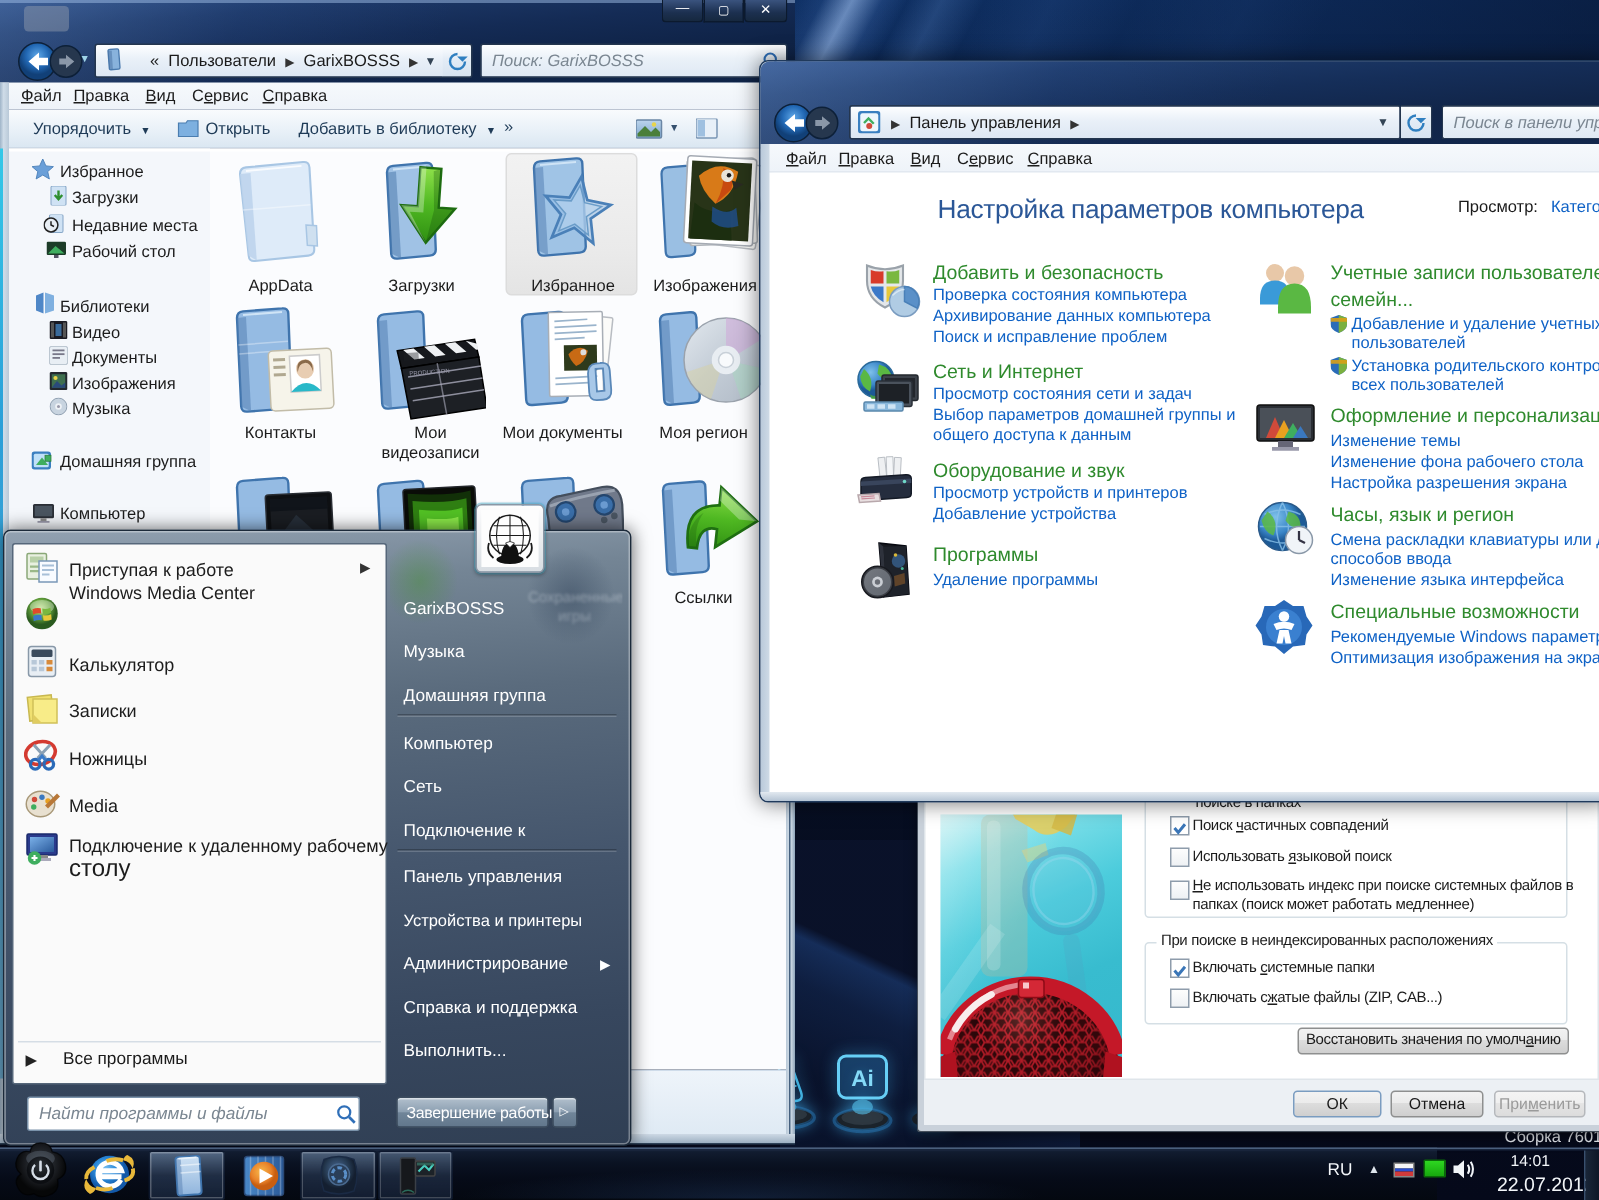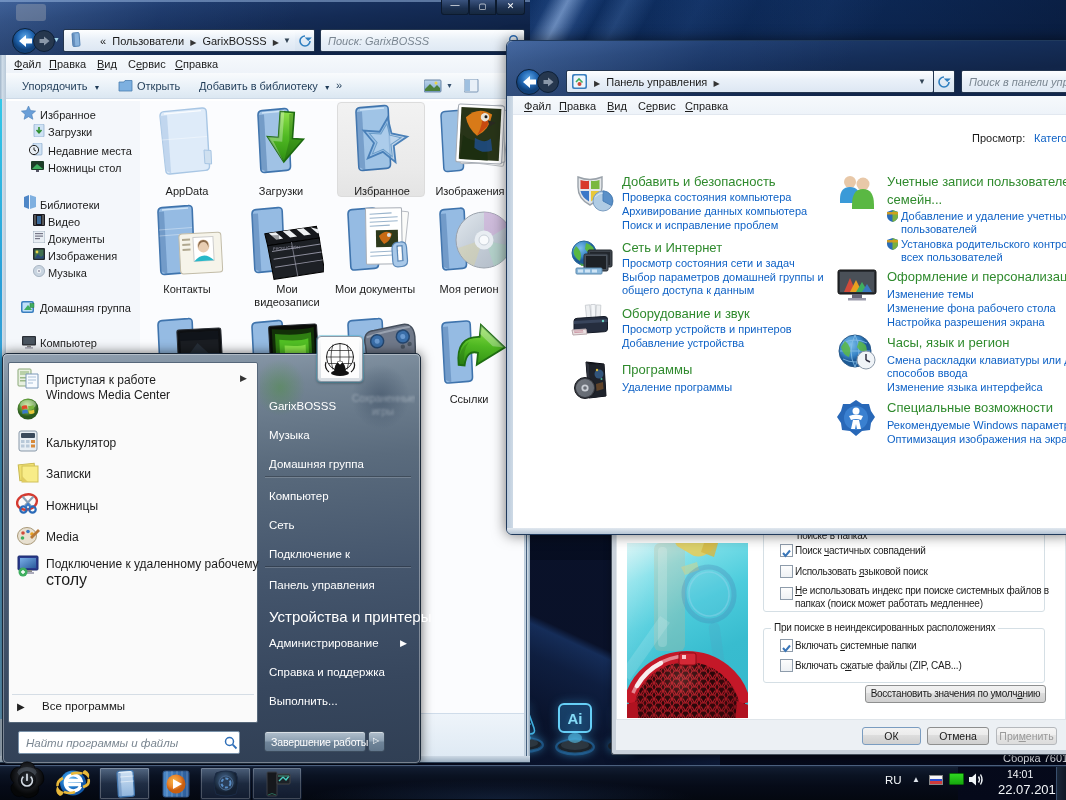--- a/index.html
+++ b/index.html
@@ -192,21 +192,21 @@
         <rect x="4" y="0" width="9" height="12" rx="1" fill="#cfe2f4" stroke="#88a8c8" stroke-width=".7"></rect>
         <circle cx="5" cy="7" r="4.6" fill="#e8eef4" stroke="#222"></circle>
         <path d="M5 4.5 L5 7 L7 8" stroke="#222" fill="none"></path>
       </svg>
  <div class="tx" style="left:48px;top:145px">Недавние места</div>
  <svg class="ab" style="left:31px;top:161px" width="13" height="11" viewBox="0 0 13 11">
         <rect x="0" y="0" width="13" height="9" rx="1" fill="#1c3c28"></rect>
         <path d="M1 8 L6 3 L12 8 Z" fill="#3fae5f"></path>
         <rect x="5" y="9" width="3" height="2" fill="#556"></rect>
       </svg>
- <div class="tx" style="left:48px;top:162px">Ножницы стол</div>
+ <div class="tx" style="left:48px;top:162px">Рабочий стол</div>
 
  <svg class="ab" style="left:23px;top:194px" width="14" height="16" viewBox="0 0 14 16">
         <path d="M1 3 L6 1 L6 15 L1 13 Z" fill="#4f87c7"></path>
         <path d="M7 1 L13 3 L13 13 L7 15 Z" fill="#7fb0e0"></path>
       </svg>
  <div class="tx" style="left:40px;top:199px">Библиотеки</div>
  <svg class="ab" style="left:33px;top:214px" width="12" height="12" viewBox="0 0 12 12">
         <rect width="12" height="12" rx="1" fill="#1a1a22"></rect>
         <rect x="1" y="1" width="2" height="10" fill="#555"></rect>
         <rect x="9" y="1" width="2" height="10" fill="#555"></rect>
@@ -443,20 +443,21 @@
 
  <div class="ab" style="left:7px;top:56px;width:559px;height:19px;background:linear-gradient(#f6f9fc,#eef3f9);border-bottom:1px solid #e2e8f0"></div>
  <div class="tx" style="left:18px;top:60px"><u>Ф</u>айл</div>
  <div class="tx" style="left:53px;top:60px"><u>П</u>равка</div>
  <div class="tx" style="left:101px;top:60px"><u>В</u>ид</div>
  <div class="tx" style="left:132px;top:60px">С<u>е</u>рвис</div>
  <div class="tx" style="left:179px;top:60px"><u>С</u>правка</div>
 
  <div class="ab" style="left:7px;top:75px;width:559px;height:413px;background:#fff"></div>
 
+ <div class="tx" style="left:119px;top:89px;font-size:17.5px;color:#2b5797;letter-spacing:-0.2px">Настройка параметров компьютера</div>
  <div class="tx" style="left:466px;top:92px;color:#1a1a1a">Просмотр:</div>
  <div class="tx lnk" style="left:528px;top:92px">Катего</div>
 
  <svg class="ab" style="left:68px;top:133px" width="42" height="40" viewBox="0 0 42 40">
 <path d="M4 4 Q16 9 28 4 L28 14 Q28 26 16 32 Q4 26 4 14 Z" fill="#e4e7ea" stroke="#9aa2aa" stroke-width="1.4"></path>
 <path d="M6.5 7 Q11 8.6 15 7.8 L15 16 L6.5 16 Z" fill="#d83a2a"></path>
 <path d="M17 7.8 Q21.5 8.6 25.5 7 L25.5 16 L17 16 Z" fill="#7ab83f"></path>
 <path d="M6.5 18 L15 18 L15 28.5 Q8 24.5 6.5 18" fill="#3a78c8"></path>
 <path d="M17 18 L25.5 18 Q24 24.5 17 28.5 Z" fill="#e8c83a"></path>
 <circle cx="29" cy="28" r="10" fill="#b0cce4" stroke="#7a9cc0"></circle>
@@ -770,21 +771,21 @@
 
  <div class="tx" style="left:267px;top:47px;color:#fff;font-size:11.5px">GarixBOSSS</div>
  <div class="tx" style="left:267px;top:76px;color:#fff;font-size:11.5px">Музыка</div>
  <div class="tx" style="left:267px;top:105px;color:#fff;font-size:11.5px">Домашняя группа</div>
  <div class="ab" style="left:263px;top:124px;width:146px;height:1px;background:rgba(255,255,255,.18);box-shadow:0 -1px 0 rgba(0,0,0,.25)"></div>
  <div class="tx" style="left:267px;top:137px;color:#fff;font-size:11.5px">Компьютер</div>
  <div class="tx" style="left:267px;top:166px;color:#fff;font-size:11.5px">Сеть</div>
  <div class="tx" style="left:267px;top:195px;color:#fff;font-size:11.5px">Подключение к</div>
  <div class="ab" style="left:263px;top:214px;width:146px;height:1px;background:rgba(255,255,255,.18);box-shadow:0 -1px 0 rgba(0,0,0,.25)"></div>
  <div class="tx" style="left:267px;top:226px;color:#fff;font-size:11.5px">Панель управления</div>
- <div class="tx" style="left:267px;top:255px;color:#fff;font-size:15px">Устройства и принтеры</div>
+ <div class="tx" style="left:267px;top:255px;color:#fff;font-size:11px">Устройства и принтеры</div>
  <div class="tx" style="left:267px;top:284px;color:#fff;font-size:11.5px">Администрирование</div>
  <div class="tx" style="left:398px;top:285px;color:#fff;font-size:9px">▶</div>
  <div class="tx" style="left:267px;top:313px;color:#fff;font-size:11.5px">Справка и поддержка</div>
  <div class="tx" style="left:267px;top:342px;color:#fff;font-size:11.5px">Выполнить...</div>
 
  <div class="ab" style="left:262px;top:378px;width:102px;height:21px;background:linear-gradient(#b2c0cd,#8da0b2 48%,#708599 52%,#62778c);border:1px solid #3c4c5e;border-radius:3px;box-shadow:inset 0 1px 0 rgba(255,255,255,.5)"></div>
  <div class="tx" style="left:269px;top:383px;color:#fff;font-size:10.6px;letter-spacing:-0.2px">Завершение работы</div>
  <div class="ab" style="left:366px;top:378px;width:17px;height:21px;background:linear-gradient(#b2c0cd,#8da0b2 48%,#708599 52%,#62778c);border:1px solid #3c4c5e;border-radius:3px;box-shadow:inset 0 1px 0 rgba(255,255,255,.5)"></div>
  <div class="tx" style="left:371px;top:383px;color:#fff;font-size:8px">▷</div>
 </div>

